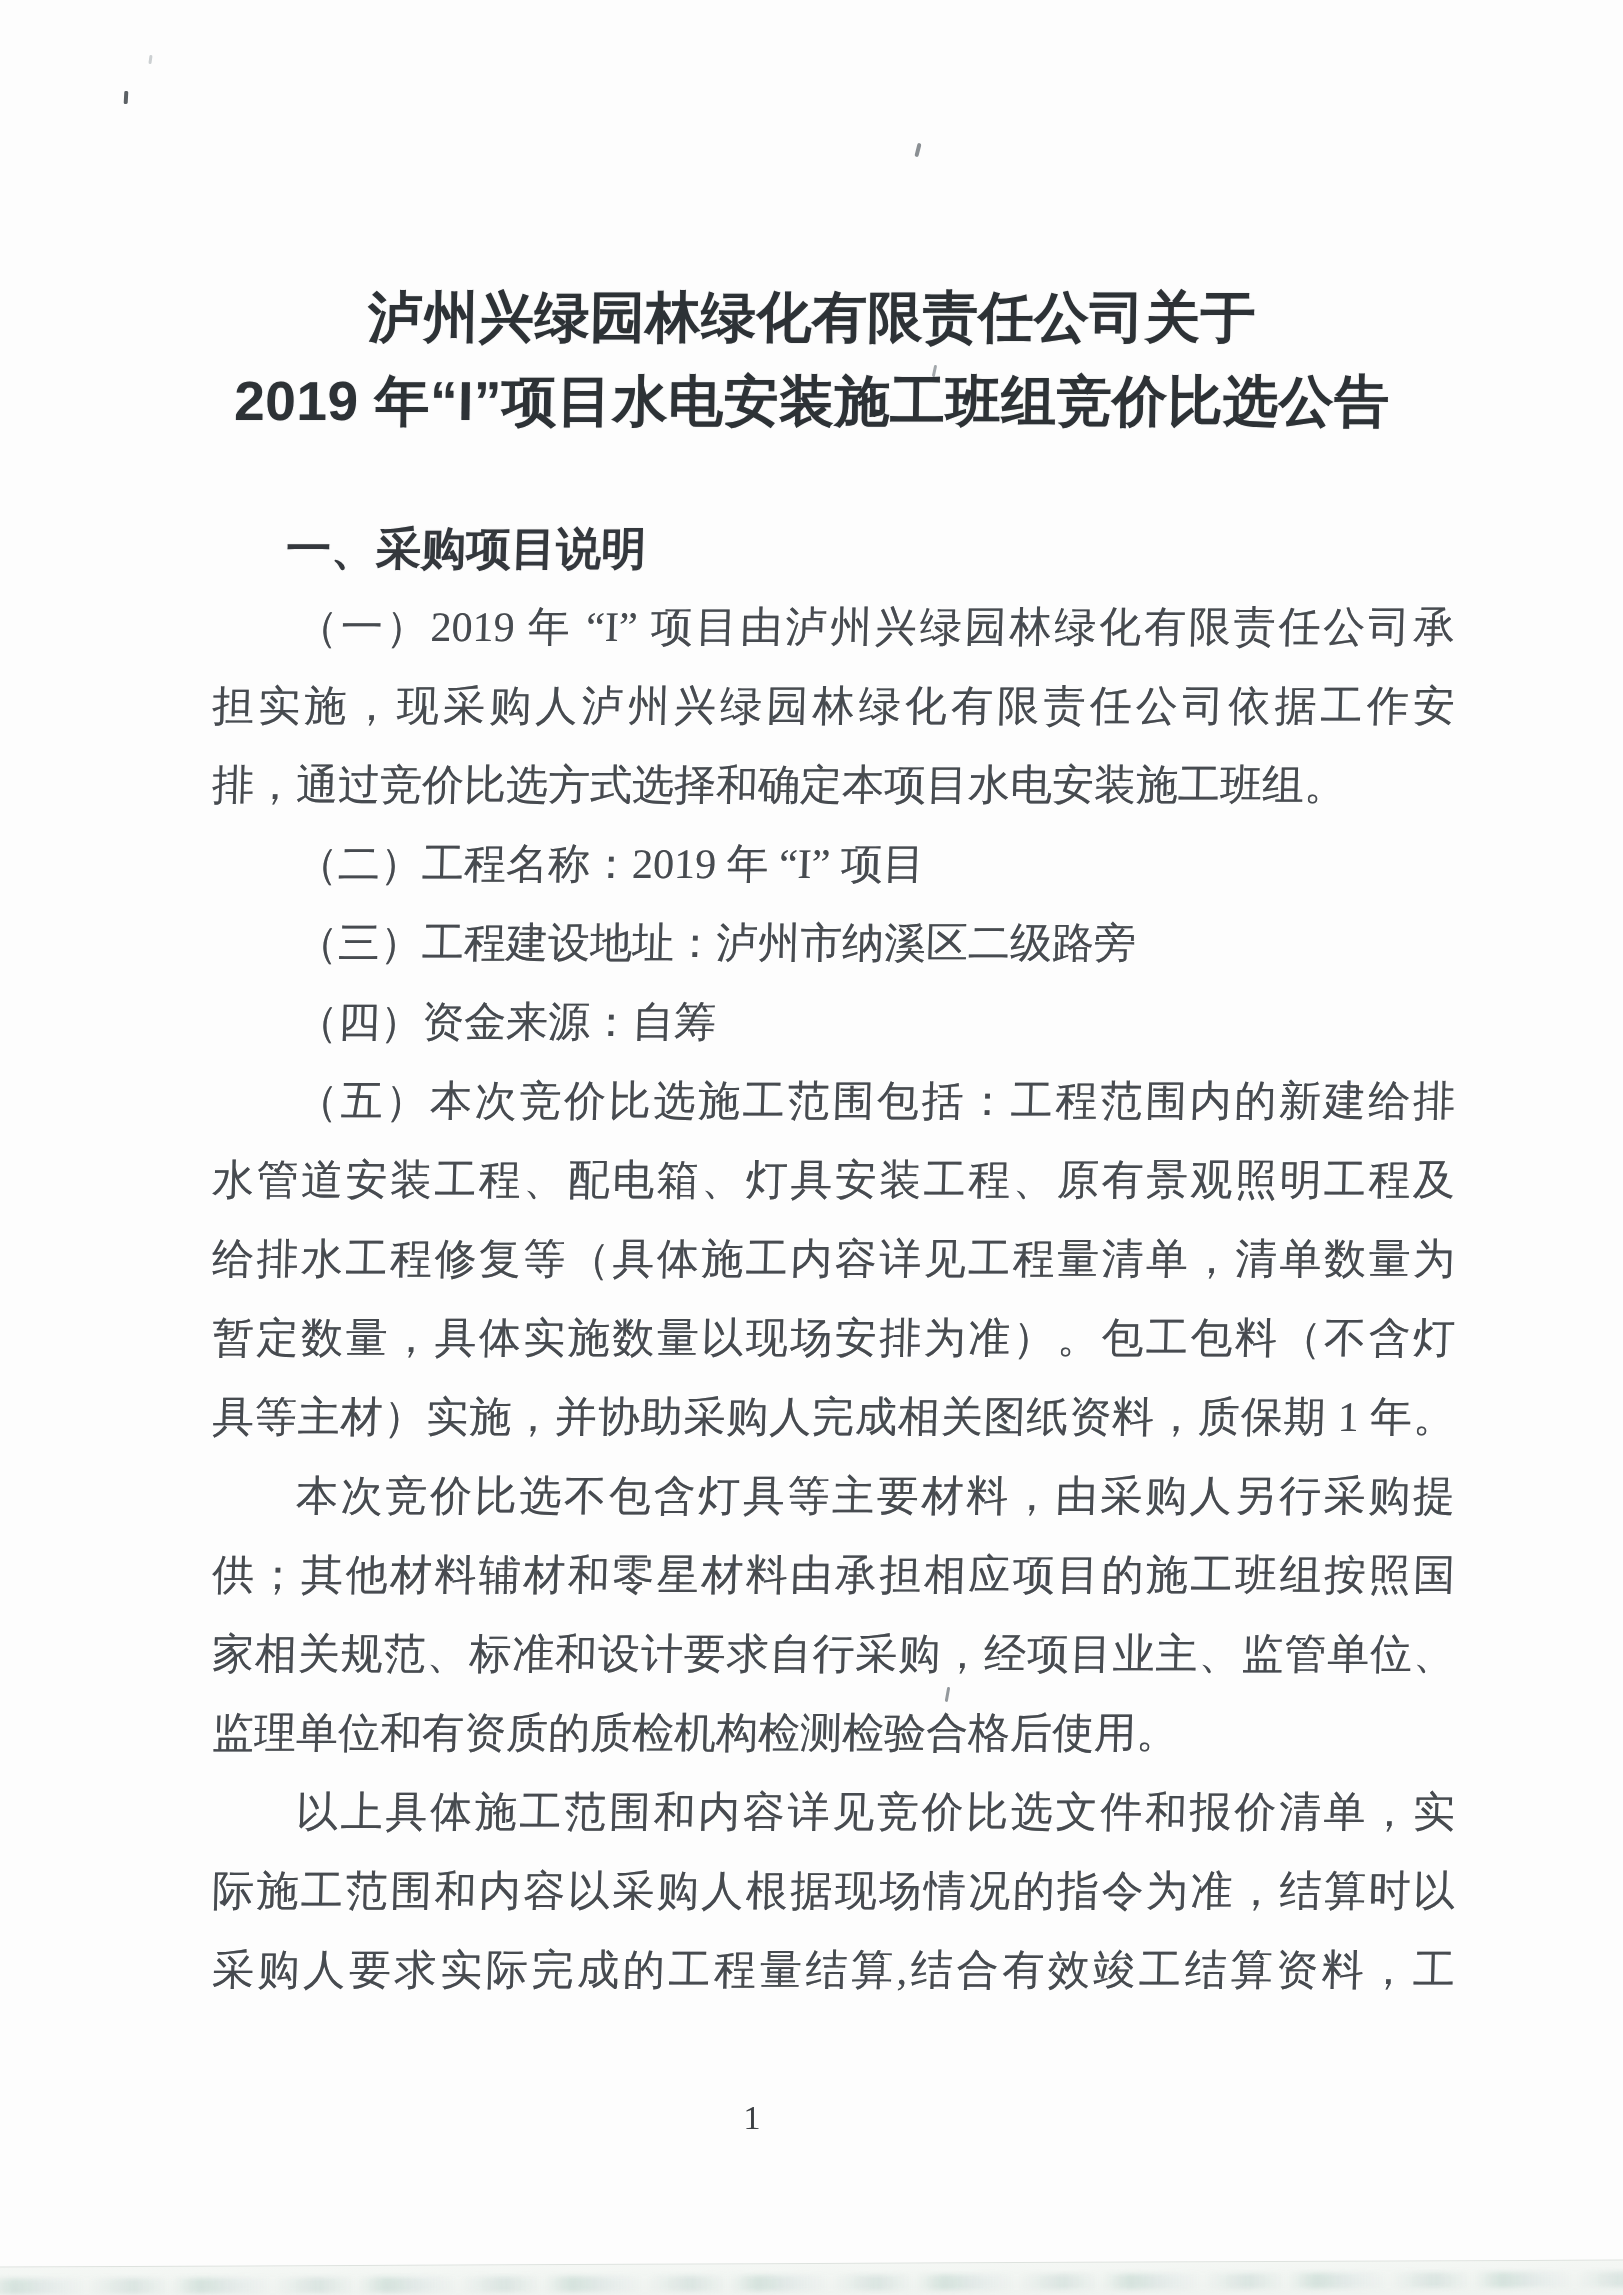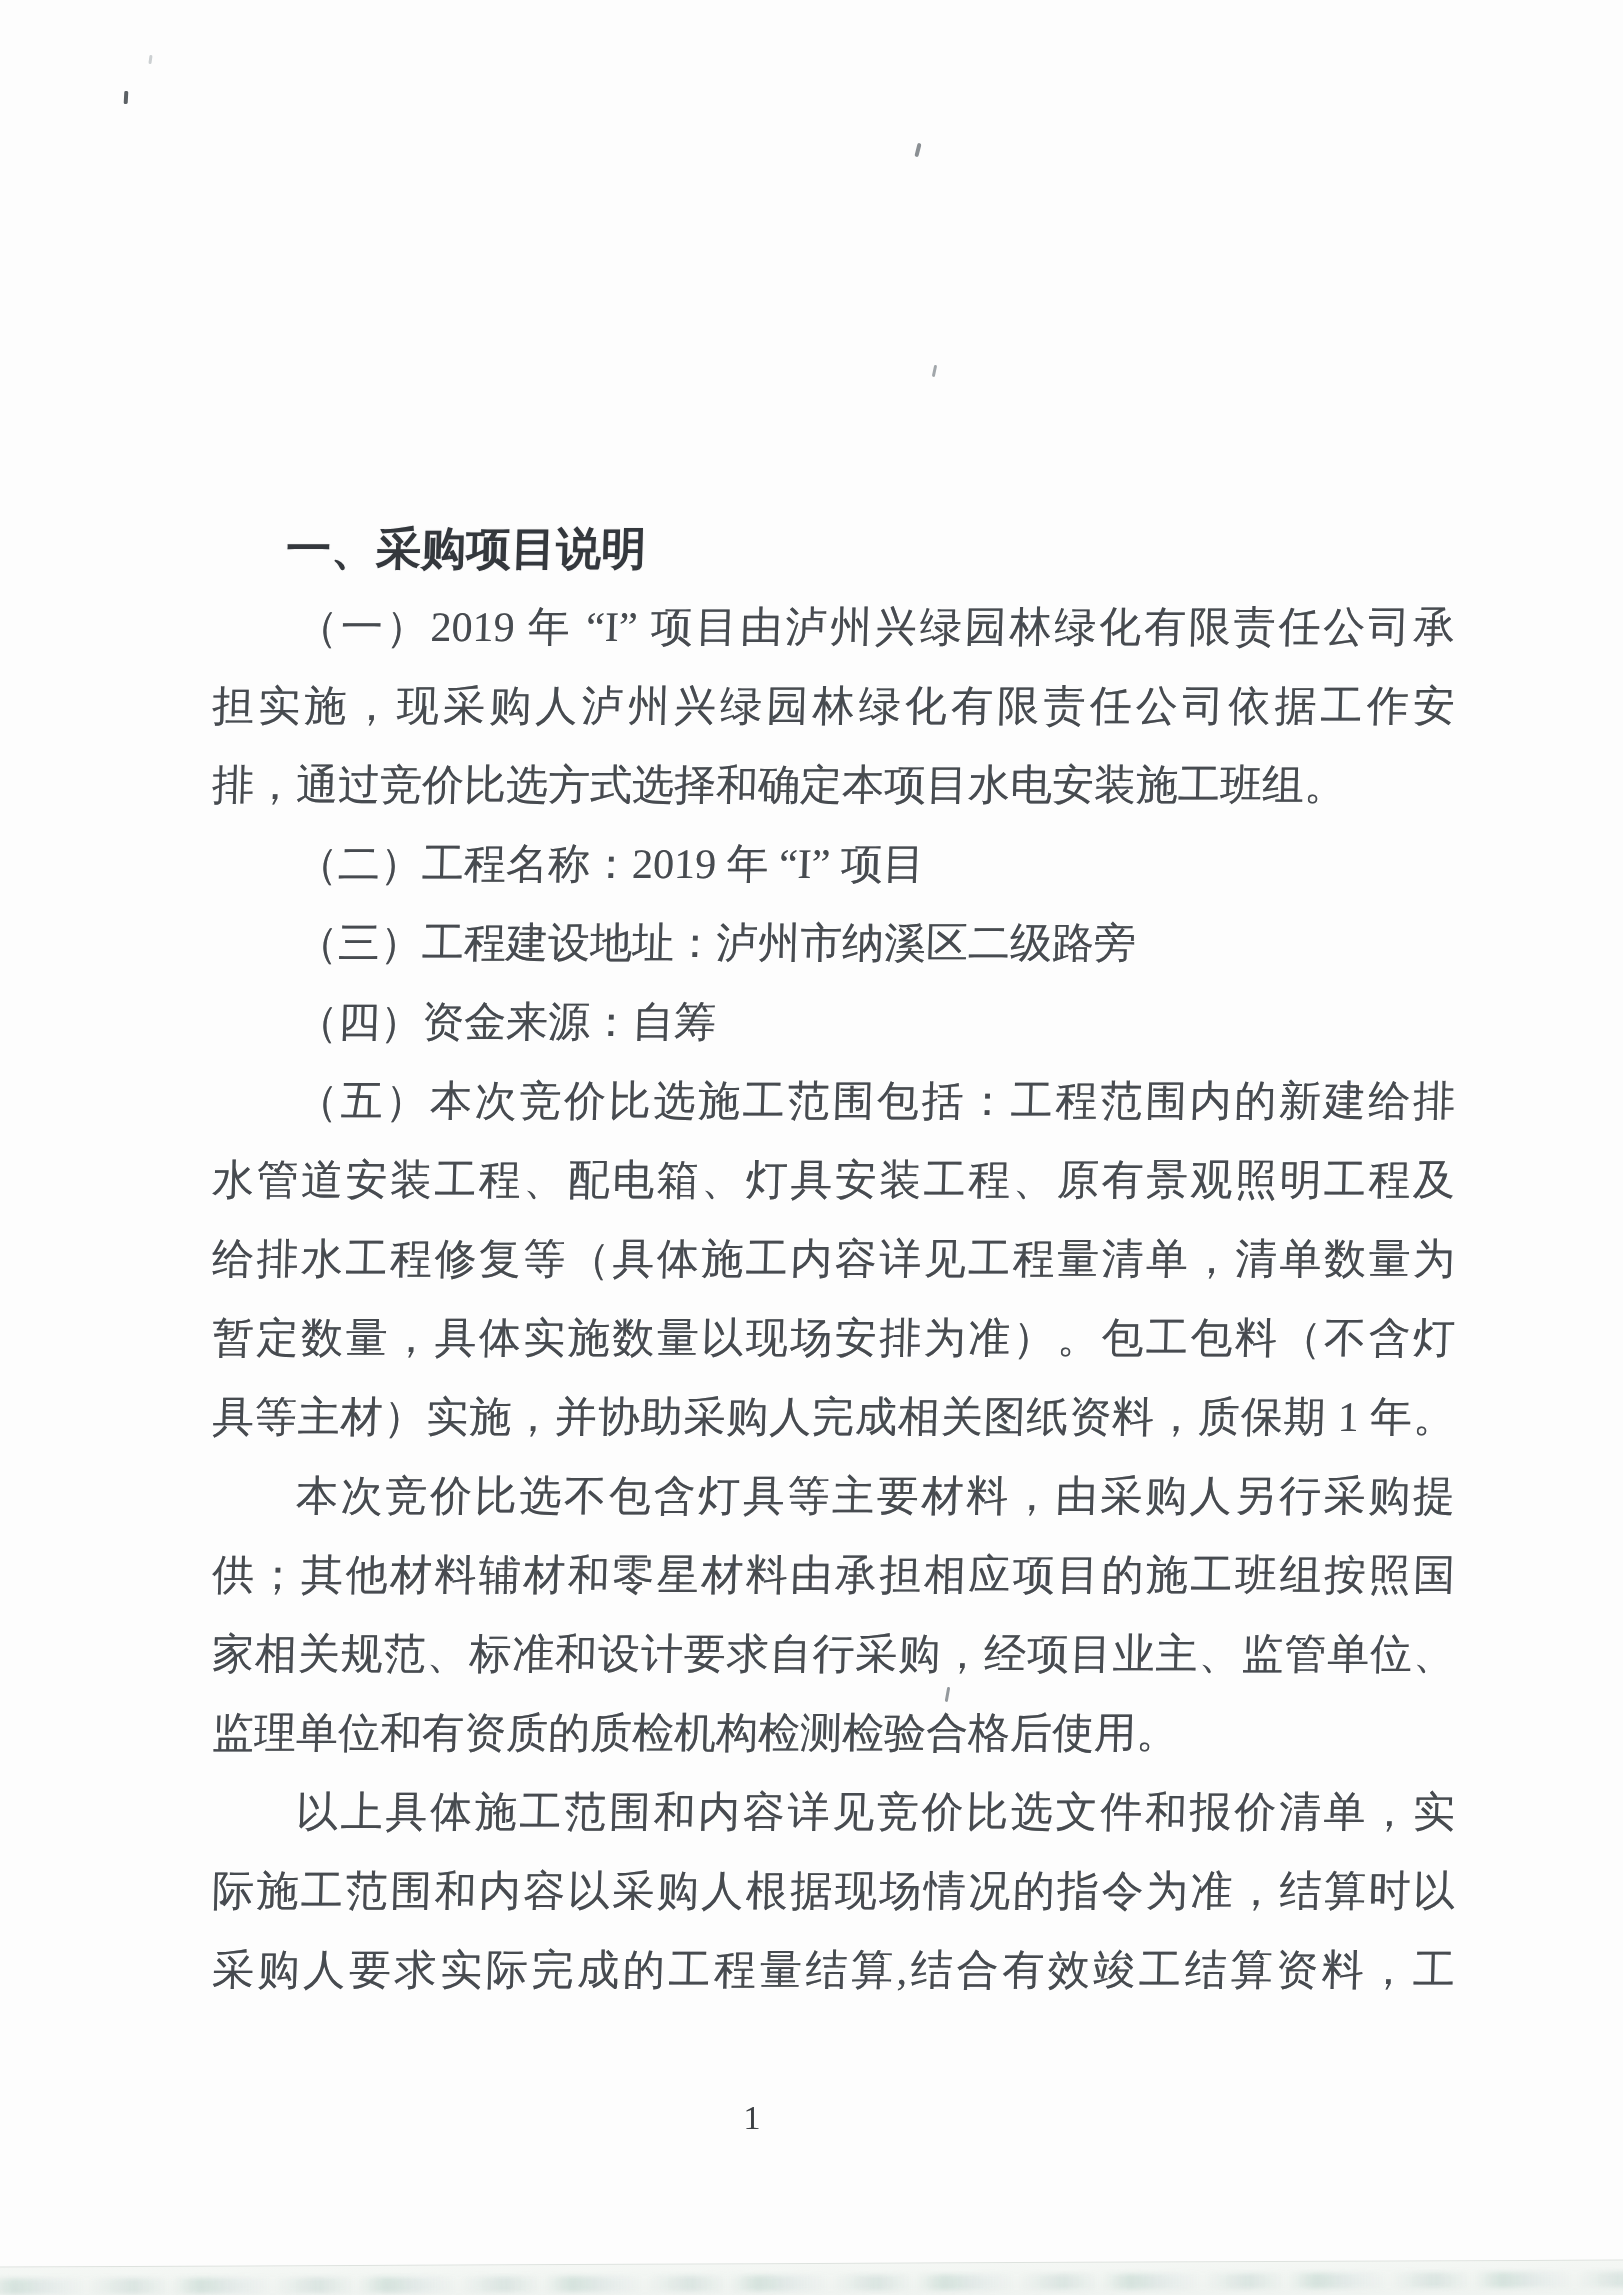--- a/index.html
+++ b/index.html
@@ -129,20 +129,24 @@
 <body>
 
 <div class="page">
 
   <div class="speck speck-1"></div>
   <div class="speck speck-2"></div>
   <div class="speck speck-3"></div>
   <div class="speck speck-4"></div>
   <div class="speck speck-5"></div>
 
+  <div class="title-block">
+    <div class="title-line">泸州兴绿园林绿化有限责任公司关于</div>
+    <div class="title-line">2019 年“I”项目水电安装施工班组竞价比选公告</div>
+  </div>
 
   <div class="body-block">
       <div class="line heading">一、采购项目说明</div>
       <div class="line ind fill">（一）2019 年 “I” 项目由泸州兴绿园林绿化有限责任公司承</div>
       <div class="line fill">担实施，现采购人泸州兴绿园林绿化有限责任公司依据工作安</div>
       <div class="line">排，通过竞价比选方式选择和确定本项目水电安装施工班组。</div>
       <div class="line ind">（二）工程名称：2019 年 “I” 项目</div>
       <div class="line ind">（三）工程建设地址：泸州市纳溪区二级路旁</div>
       <div class="line ind">（四）资金来源：自筹</div>
       <div class="line ind fill">（五）本次竞价比选施工范围包括：工程范围内的新建给排</div>

